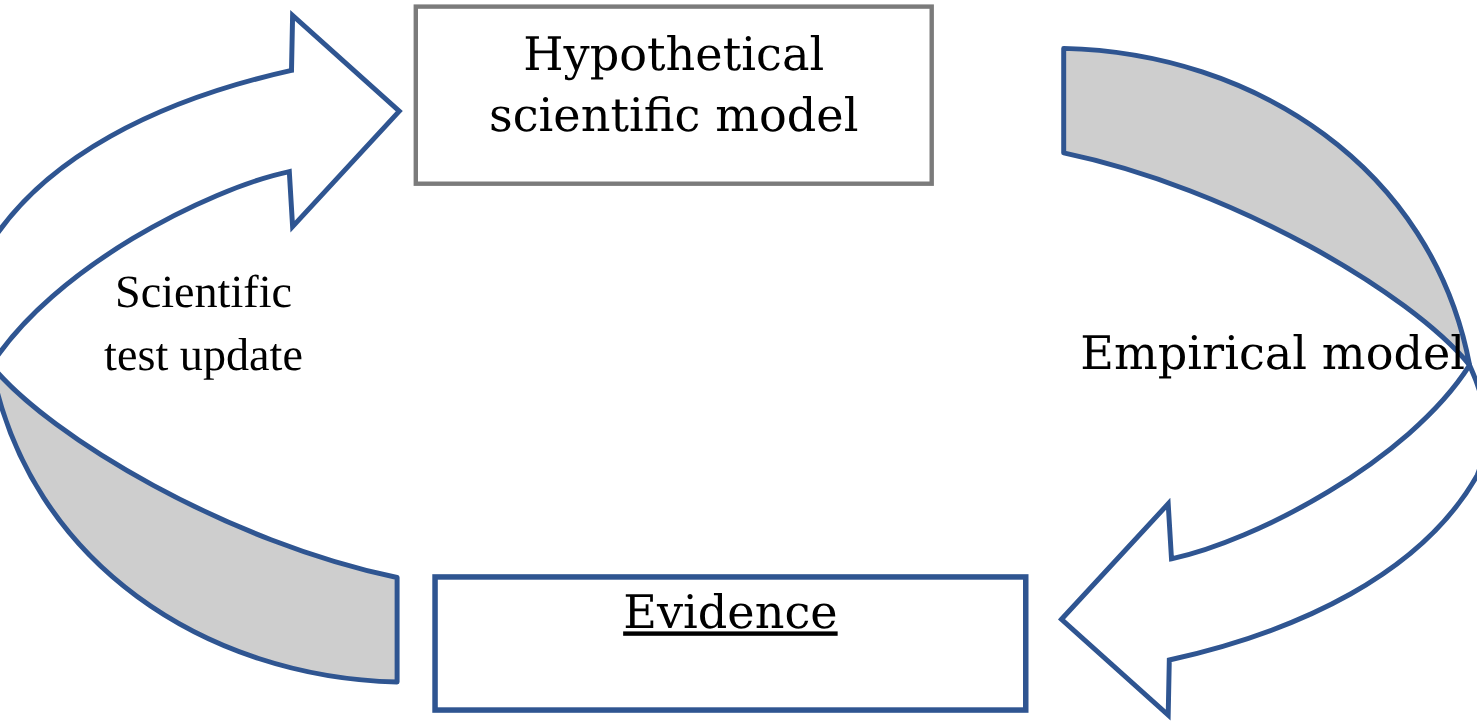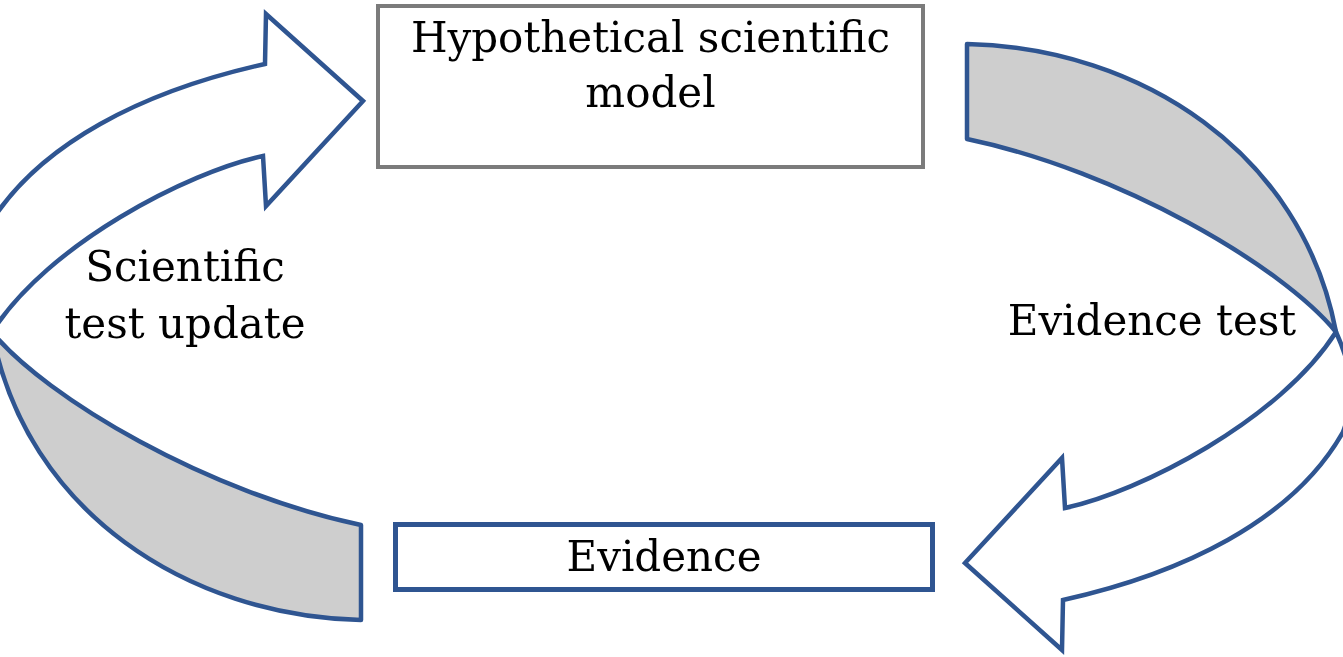--- a/index.html
+++ b/index.html
@@ -41,44 +41,46 @@
     position: absolute;
     box-sizing: border-box;
     background: #ffffff;
     text-align: center;
     font-size: 42px;
     line-height: 55px;
   }
   .node-model {
     left: 376px;
     top: 4px;
-    width: 549px;
+    width: 473px;
     height: 165px;
     border: 4px solid var(--model-box-border, #7b7b7b);
-    padding: 2px 4px 0 4px;
+    padding: 14px 4px 0 4px;
   }
   .node-evidence {
     left: 393px;
     top: 522px;
     width: 542px;
-    height: 70px;
+    height: 126px;
     border: 5px solid var(--evidence-box-border, #2f5591);
     padding-top: 2px;
+    text-decoration: underline;
   }
   .edge-label {
     position: absolute;
     text-align: center;
     font-size: 42px;
     line-height: 57px;
     white-space: nowrap;
   }
   .edge-label-left {
     left: 30px;
     top: 238px;
     width: 310px;
+    font-family: Liberation Serif, serif;
   }
   .edge-label-right {
     left: 982px;
     top: 292px;
     width: 340px;
   }
 </style>
 </head>
 <body>
 
@@ -123,15 +125,15 @@
 
   <div class="node node-evidence">
     <span>Evidence</span>
   </div>
 
   <div class="edge-label edge-label-left">
     <div>Scientific</div>
     <div>test update</div>
   </div>
 
-  <div class="edge-label edge-label-right">Evidence test</div>
+  <div class="edge-label edge-label-right">Empirical model</div>
 
 </div>
 
 </body></html>

